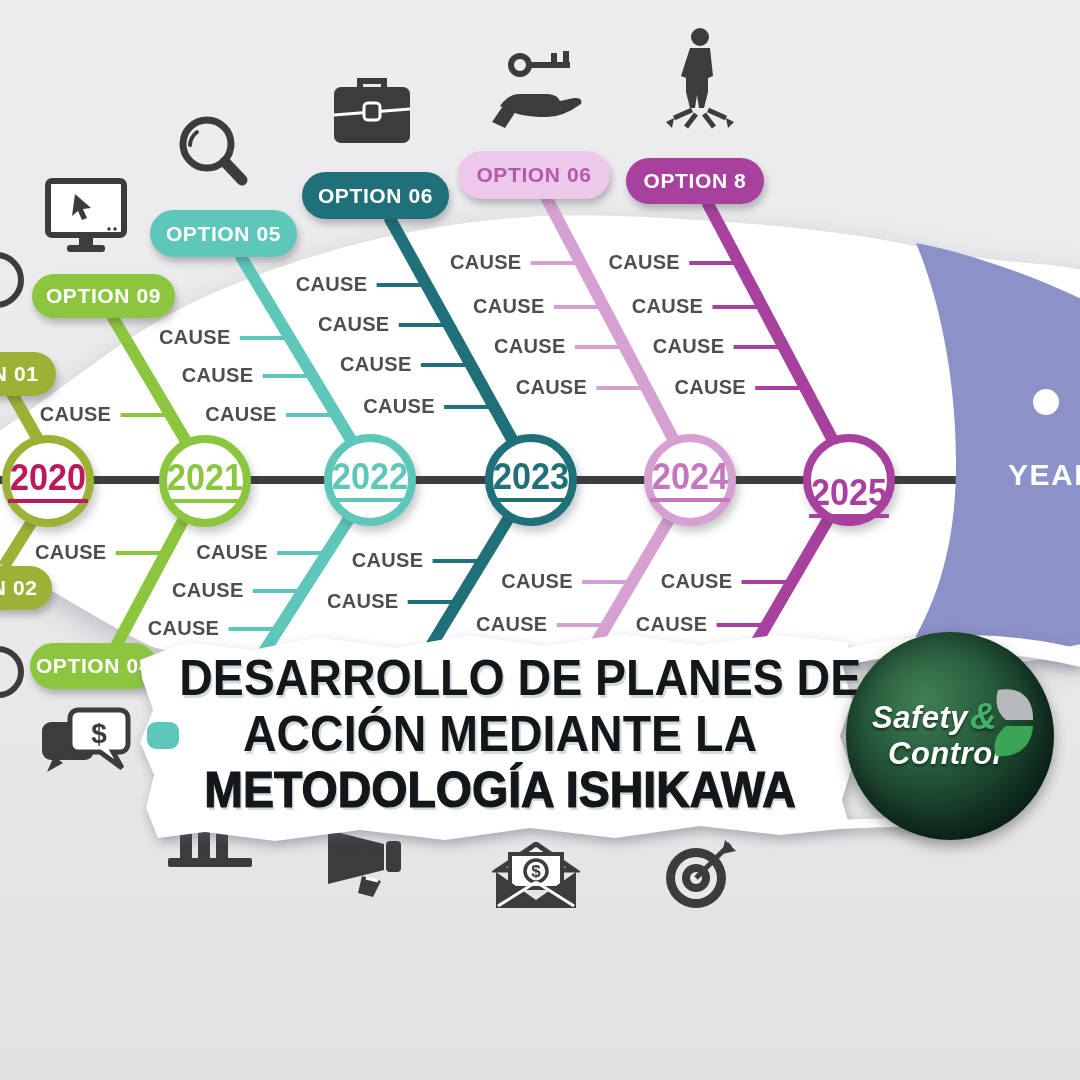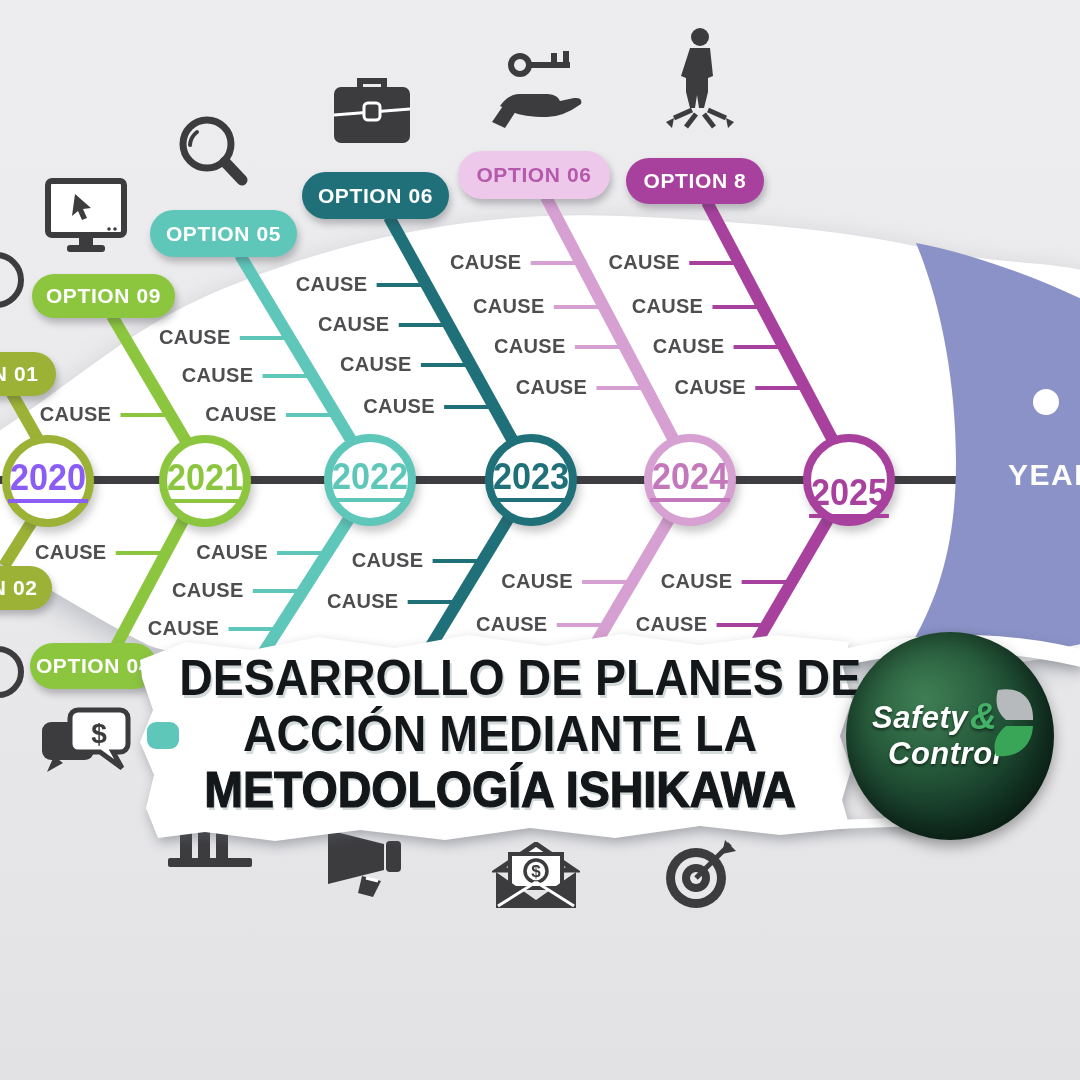--- a/index.html
+++ b/index.html
@@ -109,21 +109,21 @@
 
   <div id="head-label" style="left:1008px;top:458px;">YEAR</div>
 
   <div id="diagram-layer">
       <div class="pill" style="left:-94px;top:352px;width:150px;height:44px;background:#9cb236;color:#ffffff;">
         <span>OPTION 01</span>
       </div>
       <div class="pill" style="left:-92px;top:566px;width:144px;height:44px;background:#9cb236;color:#ffffff;">
         <span>OPTION 02</span>
       </div>
-      <div class="ycirc" style="left:2px;top:435px;width:76px;height:76px;border:8px solid #9cb236;color:#8b5cf6;">
+      <div class="ycirc" style="left:2px;top:435px;width:76px;height:76px;border:8px solid #9cb236;color:#be185d;">
         <span>2020</span>
       </div>
       <div class="pill" style="left:32px;top:274px;width:143px;height:44px;background:#8cc63f;color:#ffffff;">
         <span>OPTION 09</span>
       </div>
       <div class="pill" style="left:30px;top:643px;width:127px;height:46px;background:#8cc63f;color:#ffffff;">
         <span>OPTION 04</span>
       </div>
       <div class="ycirc" style="left:159px;top:435px;width:76px;height:76px;border:8px solid #8cc63f;color:#8cc63f;">
         <span>2021</span>

